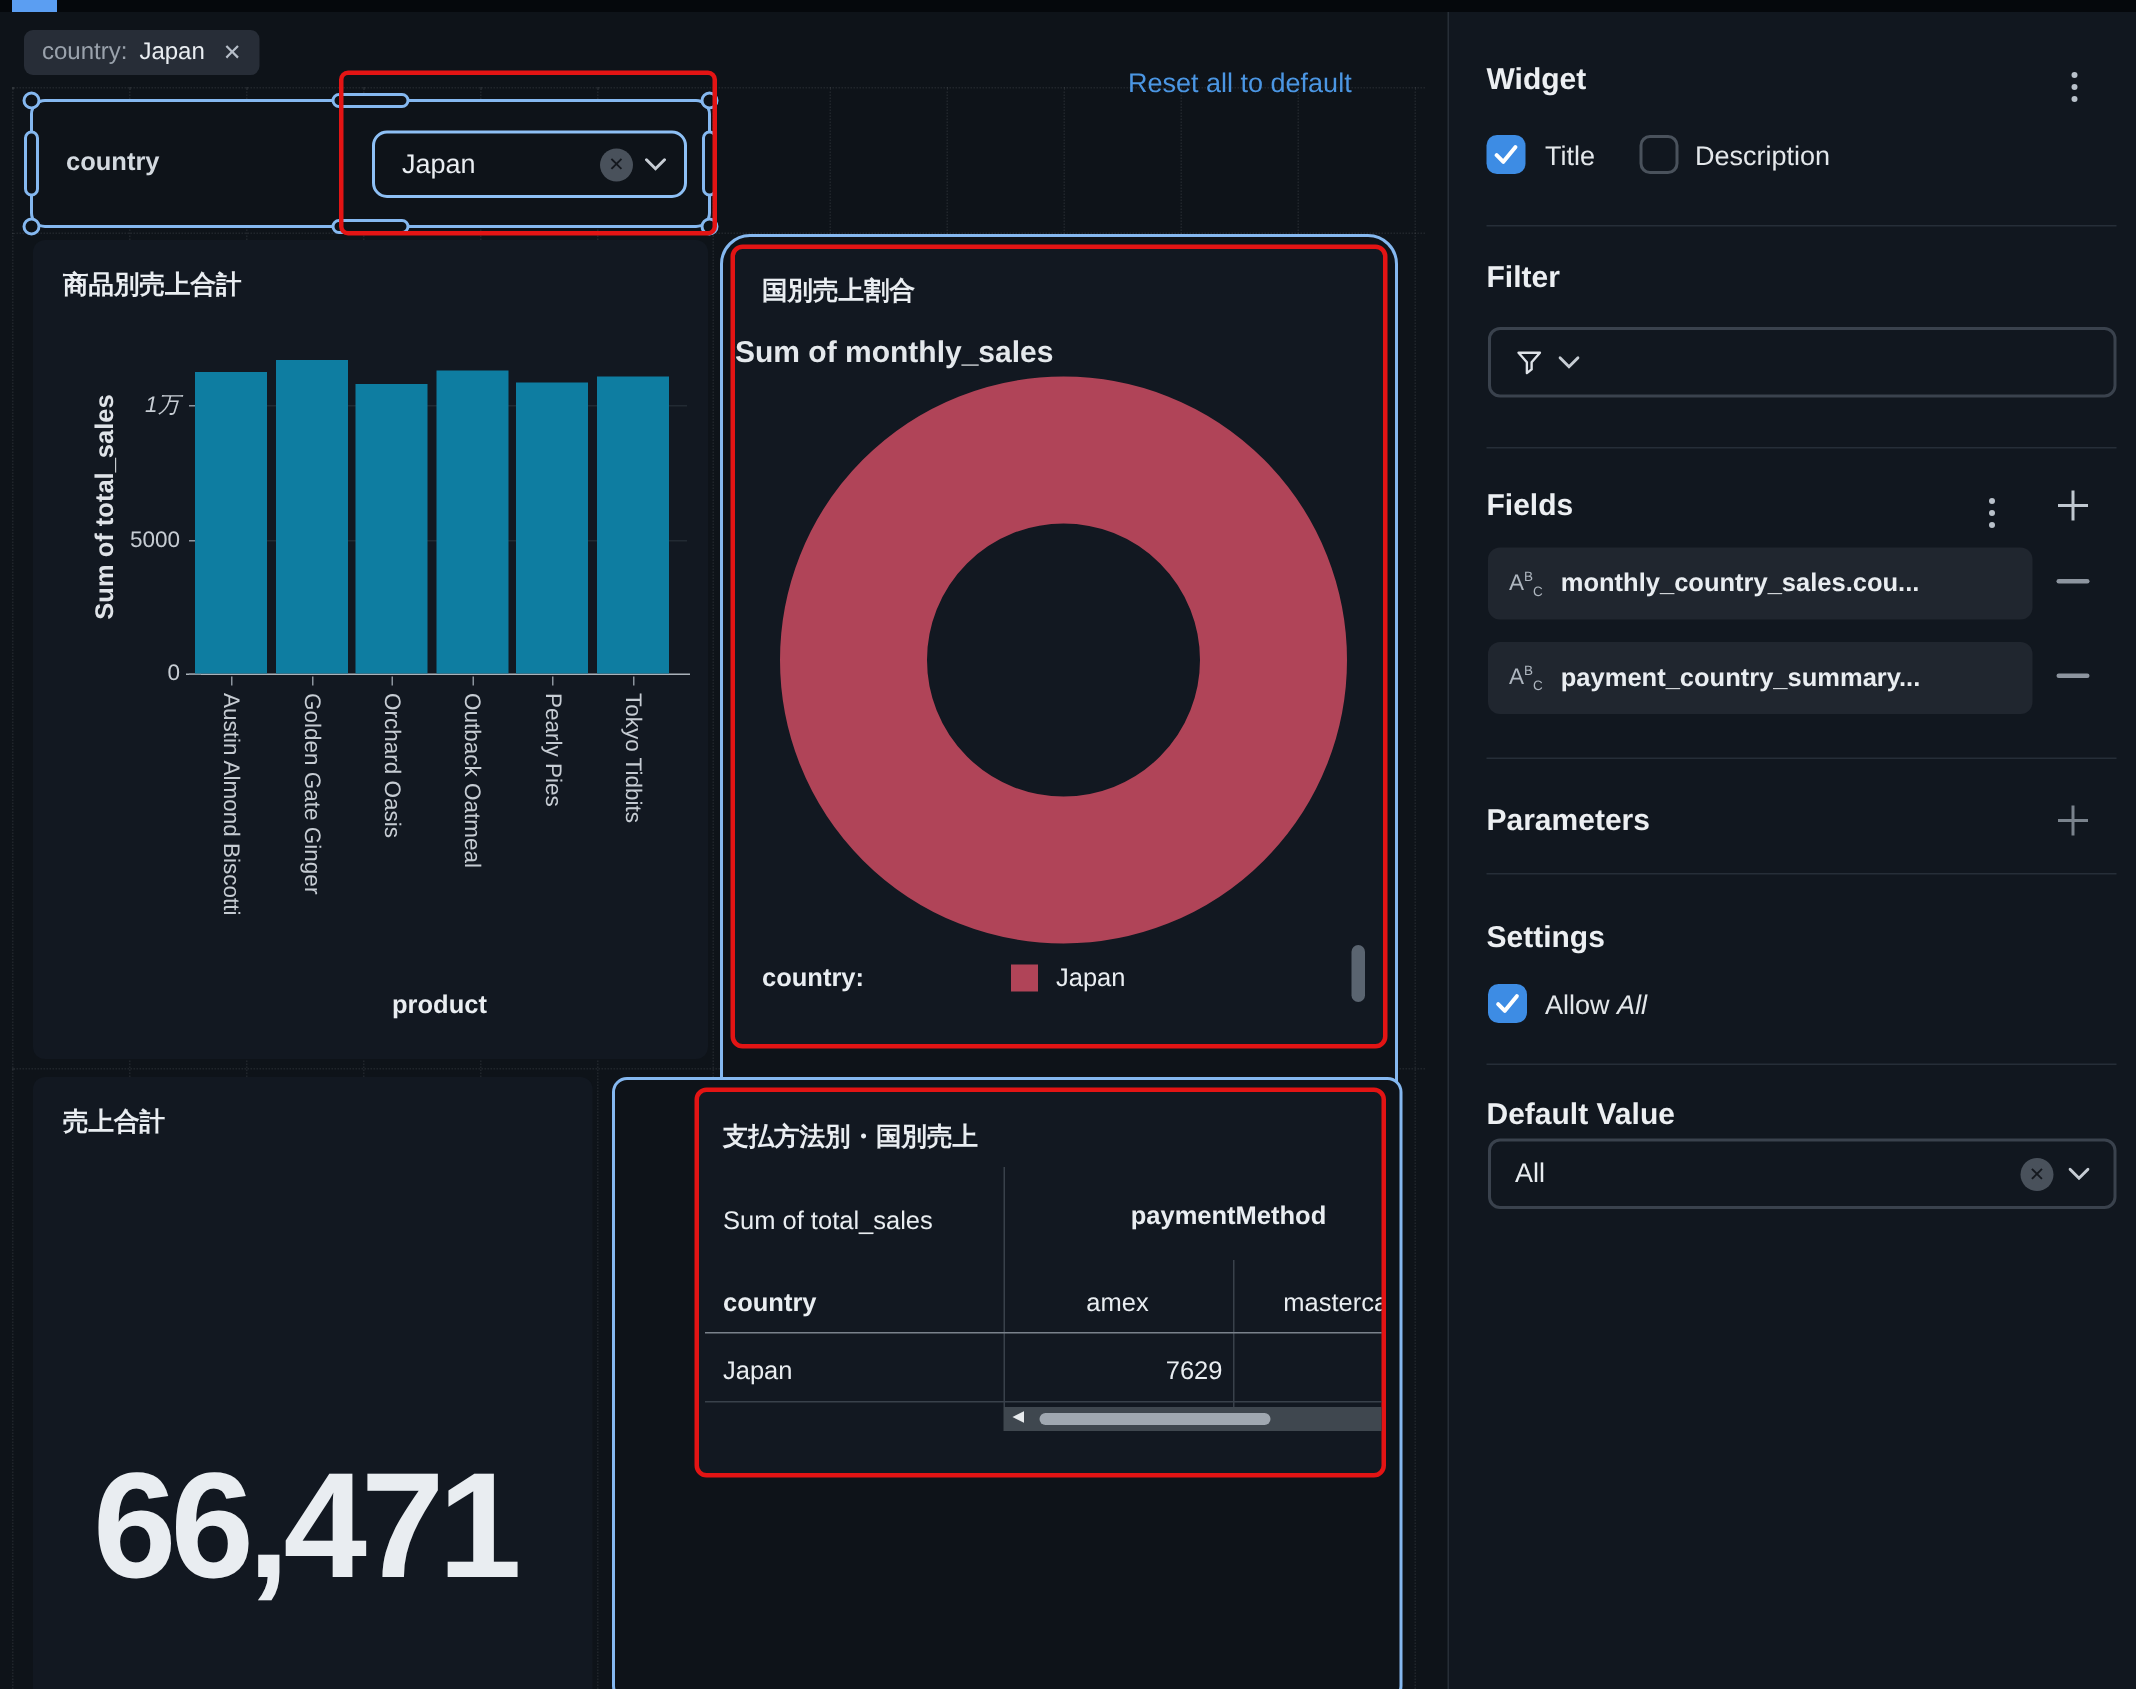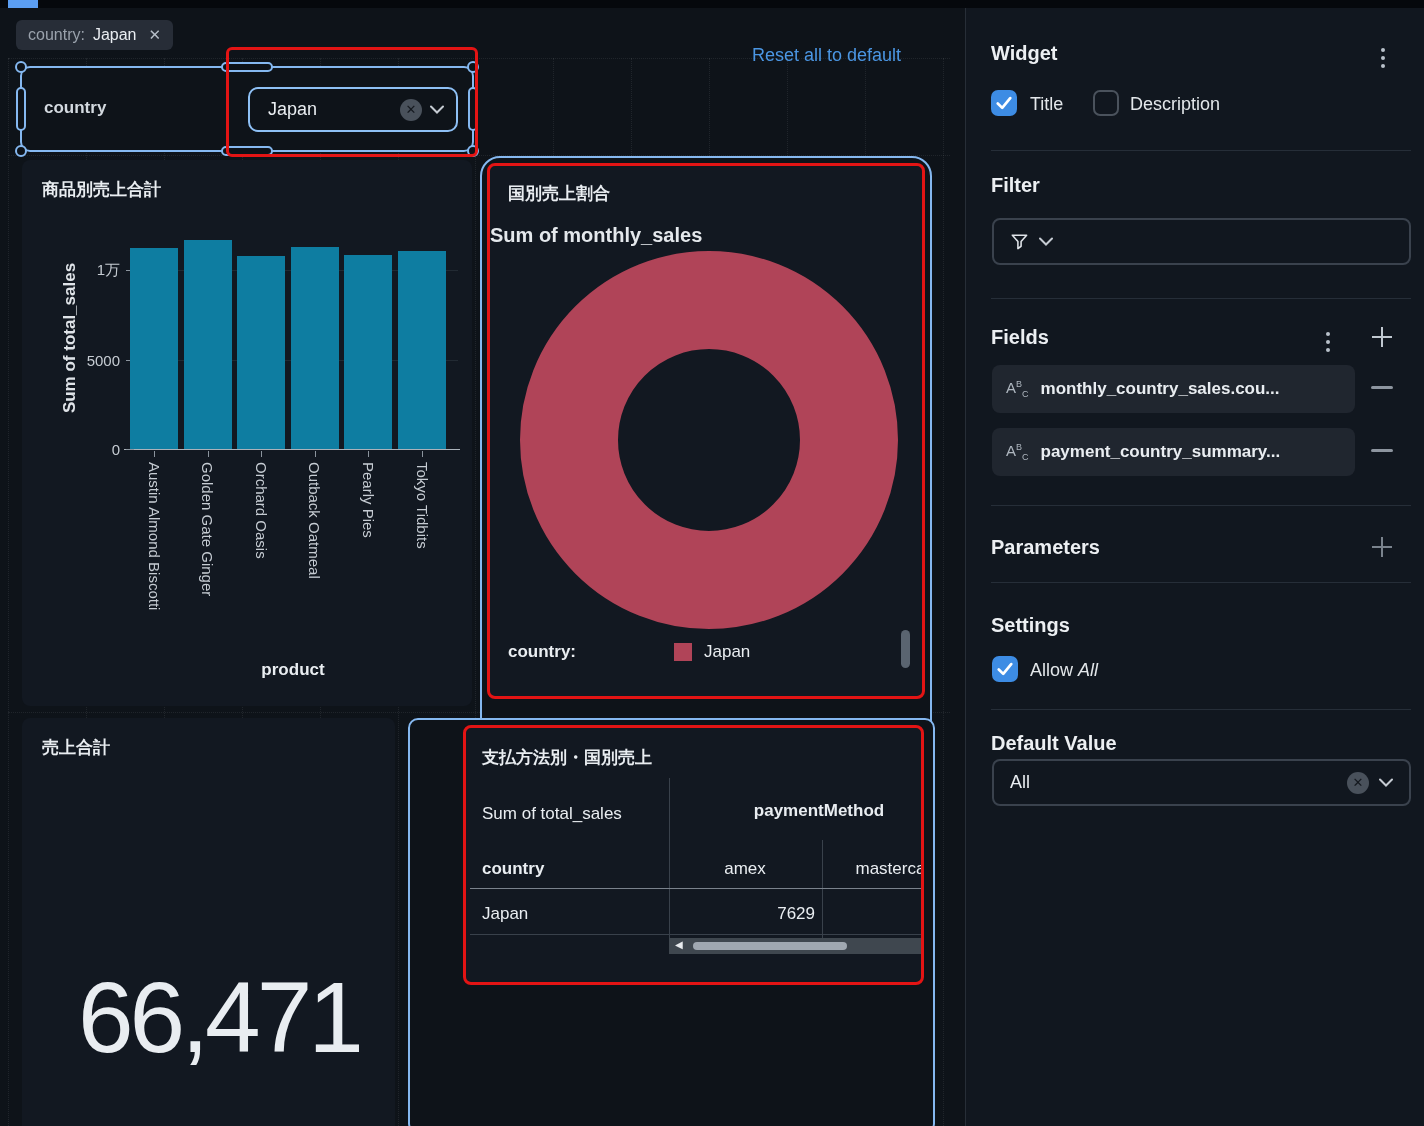--- a/index.html
+++ b/index.html
@@ -83,21 +83,21 @@
   #donut-sub{position:absolute;left:0;top:58px;width:100%;text-align:left;font-size:20px;font-weight:700;color:#e4e8ec;}
   #donut-ring{position:absolute;left:30px;top:85px;width:378px;height:378px;border-radius:50%;
     border:98px solid var(--donut-rose);}
   #donut-legend{position:absolute;left:18px;top:476px;display:flex;align-items:center;font-size:17px;}
   #donut-legend .lt{font-weight:700;}
   #donut-swatch{width:18px;height:18px;margin-left:98px;margin-right:12px;background:var(--donut-rose);}
   #donut-scroll{position:absolute;right:12px;top:464px;width:9px;height:38px;background:#5a6470;border-radius:5px;}
 
   
   #counter-card{left:22px;top:710px;width:373px;height:416px;}
-  #counter-value{position:absolute;left:40px;top:242px;font-size:100px;font-weight:400;letter-spacing:-4px;color:#e9edf1;margin-left:16px;}
+  #counter-value{position:absolute;left:40px;top:242px;font-size:100px;font-weight:700;letter-spacing:-4px;color:#e9edf1;}
 
   
   #table-widget{position:absolute;left:408px;top:710px;width:527px;height:416px;background:var(--canvas-bg);
     border:2px solid var(--sel-blue);border-radius:10px;z-index:2;}
   #table-inner{position:absolute;left:5px;top:5px;width:461px;height:260px;background:var(--card-bg);
     border:3px solid var(--ann-red);border-radius:8px;overflow:hidden;margin-left:48px;}
   .tcell{position:absolute;font-size:17px;white-space:nowrap;}
   .tb{font-weight:700;}
   .tline-v{position:absolute;width:1px;background:#39414b;}
   .tline-h{position:absolute;left:4px;width:498px;height:1px;}
@@ -190,21 +190,21 @@
     <div id="bar-ytitle">Sum of total_sales</div>
     <div id="bar-plot"></div>
     <div id="bar-axis"></div>
     <div id="bar-xtitle">product</div>
   <div class="ybar-tick" style="left: 42px; top: 289px;">0</div>
       <div class="ybar-dash" style="left: 104px; top: 289px;"></div>
       <div class="bar-grid" style="top: 199.5px;"></div>
       <div class="ybar-tick" style="left: 42px; top: 199.5px;">5000</div>
       <div class="ybar-dash" style="left: 104px; top: 199.5px;"></div>
       <div class="bar-grid" style="top: 110px;"></div>
-      <div class="ybar-tick" style="left: 42px; top: 110px;">1万</div>
+      <div class="ybar-tick" style="left: 42px; top: 110px; font-style: italic;">1万</div>
       <div class="ybar-dash" style="left: 104px; top: 110px;"></div>
       <div class="bar" style="left: 108px; top: 87.983px; width: 48px; height: 201.017px;"></div>
       <div class="xbar-dash" style="left: 132px;"></div>
       <div class="xbar-label" style="left: 132px;">Austin Almond Biscotti</div>
       <div class="bar" style="left: 161.6px; top: 79.928px; width: 48px; height: 209.072px;"></div>
       <div class="xbar-dash" style="left: 185.6px;"></div>
       <div class="xbar-label" style="left: 185.6px;">Golden Gate Ginger</div>
       <div class="bar" style="left: 215.2px; top: 96.038px; width: 48px; height: 192.962px;"></div>
       <div class="xbar-dash" style="left: 239.2px;"></div>
       <div class="xbar-label" style="left: 239.2px;">Orchard Oasis</div>

